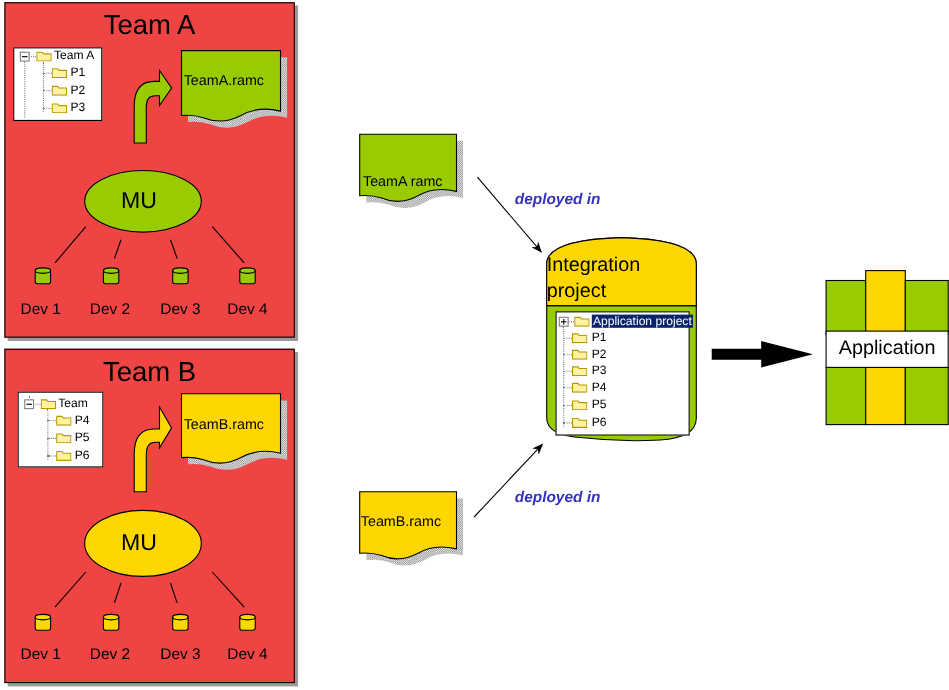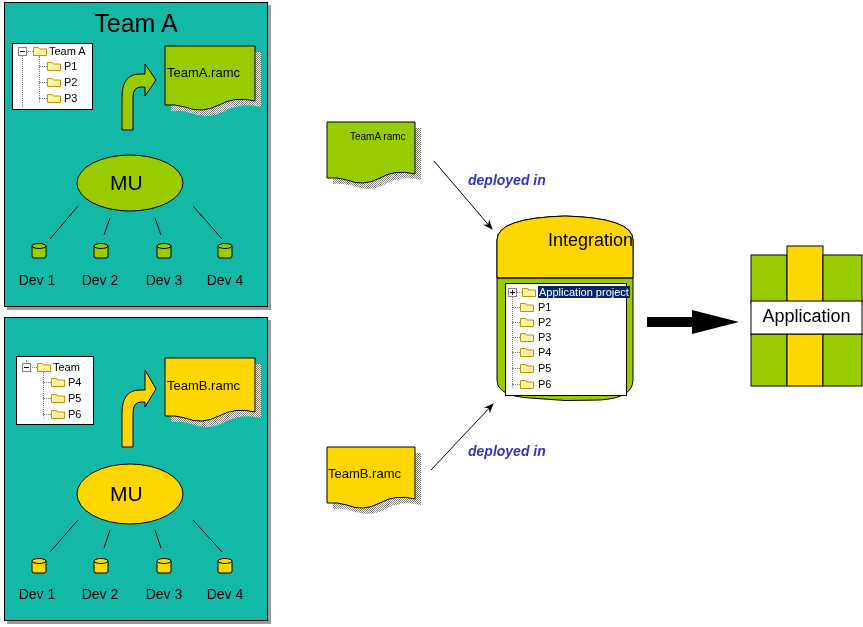--- a/index.html
+++ b/index.html
@@ -1,19 +1,19 @@
 <!DOCTYPE html>
 <html><head>
 <meta charset="utf-8">
 <style>
   html, body { margin: 0; padding: 0; background: #ffffff; }
   body { width: 863px; height: 627px; position: relative; overflow: hidden;
          font-family: "Liberation Sans", sans-serif; color: #000; }
   .abs { position: absolute; }
-  .team-box { position: absolute; border: 1px solid #000; background: #14b8a6;
+  .team-box { position: absolute; border: 1px solid #000; background: #ef4444;
               box-shadow: 3px 3px 0 #9a9a9a; }
   .team-title { position: absolute; left: 0; right: 0; text-align: center; font-size: 25px; }
   .tree { position: absolute; border: 1px solid #000; background: #fff; font-size: 11px; }
   .tree-row { position: absolute; height: 14px; line-height: 14px; white-space: nowrap; }
   .folder { position: absolute; width: 14px; height: 10px; }
   .folder svg { display: block; }
   .expander { position: absolute; width: 7px; height: 7px; border: 1px solid #808080; background: #fff; }
   .expander::before { content: ""; position: absolute; left: 1px; top: 3px; width: 5px; height: 1px; background: #000; }
   .expander.plus::after { content: ""; position: absolute; left: 3px; top: 1px; width: 1px; height: 5px; background: #000; }
   .dot-v { position: absolute; border-left: 1px dotted #808080; width: 0; }
@@ -111,20 +111,21 @@
   </g>
 </svg>
 <div class="doc-text" style="left:167px;top:65px;font-size:13px;">TeamA.ramc</div>
 <div class="abs" style="left:110px;top:171px;font-size:21px;">MU</div>
 <div class="dev-label" style="left:7px;top:272px;">Dev 1</div>
 <div class="dev-label" style="left:70px;top:272px;">Dev 2</div>
 <div class="dev-label" style="left:134px;top:272px;">Dev 3</div>
 <div class="dev-label" style="left:195px;top:272px;">Dev 4</div>
 
 <div class="team-box" style="left:4px;top:317px;width:262px;height:302px;">
+  <div class="team-title" style="top:6px;">Team B</div>
 
   <div class="tree" style="left:11px;top:38px;width:76px;height:67px;">
     <div class="dot-v" style="left:9px;top:3px;height:4px;"></div>
     <div class="expander" style="left:5px;top:6px;"></div>
     <div class="dot-h" style="left:15px;top:10px;width:5px;"></div>
     <div class="folder" style="left:20px;top:5px;">
         <svg width="14" height="10">
           <path d="M0.5,1.5 h5 l1,1.5 h7 v6.5 h-13 z" fill="#fff3a0" stroke="#b8960a"></path>
         </svg>
       </div>
@@ -210,27 +211,28 @@
     <rect x="751" y="255" width="36" height="49" fill="#99cc00"></rect>
     <rect x="787" y="246" width="36" height="58" fill="#ffd700"></rect>
     <rect x="823" y="255" width="39" height="49" fill="#99cc00"></rect>
     <rect x="751" y="334" width="36" height="52" fill="#99cc00"></rect>
     <rect x="787" y="334" width="36" height="52" fill="#ffd700"></rect>
     <rect x="823" y="334" width="39" height="52" fill="#99cc00"></rect>
     <rect x="751" y="301" width="111" height="33" fill="#ffffff"></rect>
   </g>
 </svg>
 
-<div class="doc-text" style="left:330px;top:131px;font-size:10px;margin-left:20px;">TeamA ramc</div>
+<div class="doc-text" style="left:330px;top:157px;font-size:13px;">TeamA ramc</div>
 <div class="doc-text" style="left:328px;top:466px;font-size:13px;">TeamB.ramc</div>
 <div class="deployed" style="left:468px;top:172px;">deployed in</div>
 <div class="deployed" style="left:468px;top:443px;">deployed in</div>
 
-<div class="abs" style="left:497px;top:228px;width:136px;text-align:right;font-size:18px;line-height:24px;">
+<div class="abs" style="left:497px;top:228px;width:136px;text-align:left;font-size:18px;line-height:24px;">
   <div>Integration</div>
+  <div>project</div>
 </div>
 
 <div class="tree" style="left:505px;top:283px;width:120px;height:111px;">
   <div class="expander plus" style="left:2px;top:4px;"></div>
   <div class="dot-h" style="left:11px;top:8px;width:5px;"></div>
   <div class="dot-v" style="left:6px;top:12px;height:92px;"></div>
   <div class="folder" style="left:16px;top:3px;">
       <svg width="14" height="10">
         <path d="M0.5,1.5 h5 l1,1.5 h7 v6.5 h-13 z" fill="#fff3a0" stroke="#b8960a"></path>
       </svg>

